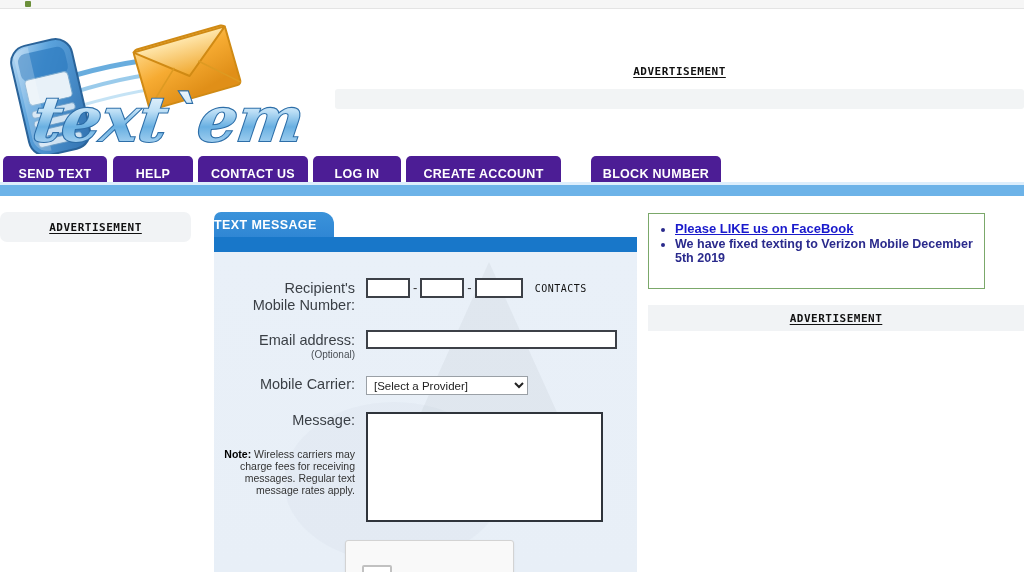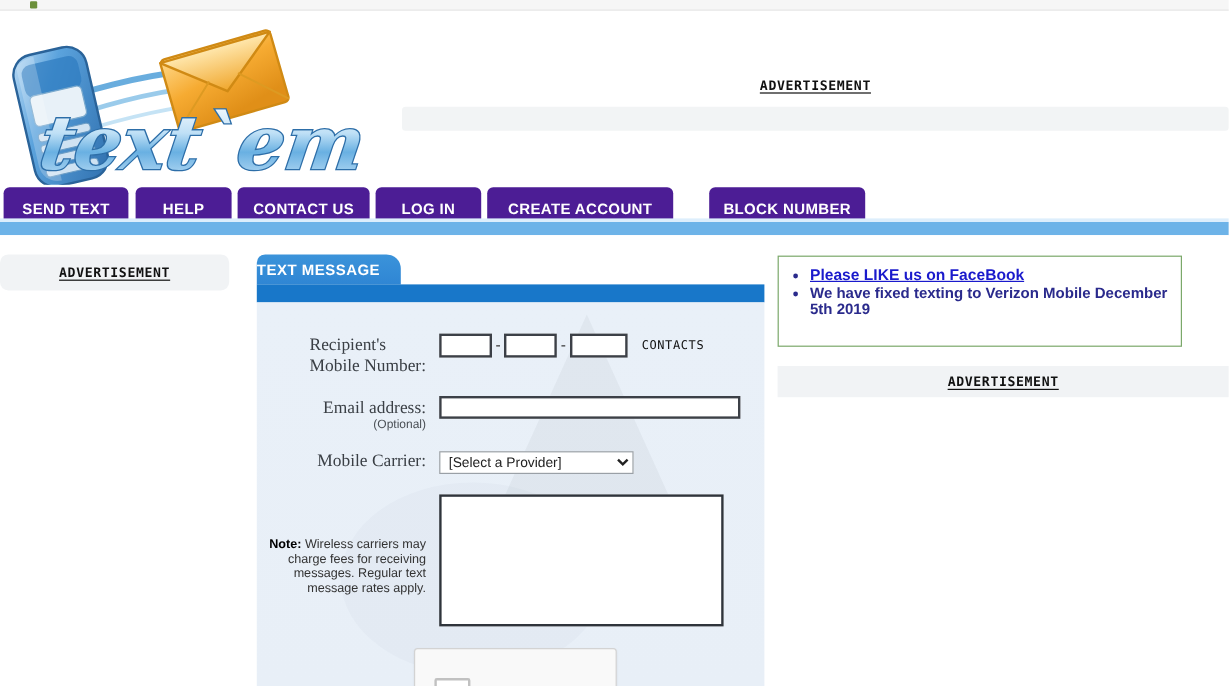--- a/index.html
+++ b/index.html
@@ -91,21 +91,21 @@
     border-bottom:210px solid rgba(150,160,170,0.10);
   }
   .watermark2 {
     position:absolute; left:70px; top:150px;
     width:220px; height:160px; border-radius:50%;
     background:rgba(160,170,180,0.06);
   }
 
   .row { position:absolute; display:flex; }
   .lbl {
-    font-size:14.5px; color:#3a3f45; line-height:17px;font-family:Liberation Serif, serif;
+    font-size:14.5px; color:#3a3f45; text-align:right; line-height:17px;
   }
   .sublbl { font-size:10px; color:#4a4f55; text-align:right; }
 
   .inp {
     background:#fff; border:2px solid #3c4047; box-sizing:border-box;
     font-size:12px; font-family:"Liberation Sans", sans-serif;
     padding:0 3px; outline:none;
   }
   .dash { font-size:13px; color:#333; padding:0 3px; line-height:20px; }
 
@@ -276,20 +276,23 @@
         </div>
         <input class="inp" type="text" style="position: absolute; left: 152px; top: 78px; width: 251px; height: 19px;" value="">
 
         <div class="row" style="left:0; top:124px; width:141px; justify-content:flex-end;">
           <div class="lbl">Mobile Carrier:</div>
         </div>
         <select class="carrier" style="position:absolute;left:152px;top:124px;">
           <option>[Select a Provider]</option>
         </select>
 
+        <div class="row" style="left:0; top:160px; width:141px; justify-content:flex-end;">
+          <div class="lbl">Message:</div>
+        </div>
         <textarea class="msg" style="position: absolute; left: 152px; top: 160px;"></textarea>
 
         <div style="position:absolute;left:-9px;top:196px;width:150px;">
           <div class="note">
             <b>Note:</b><span> Wireless carriers may charge fees for receiving messages. Regular text message rates apply.</span>
           </div>
         </div>
 
         <div class="recaptcha">
           <div class="rc-box"></div>

